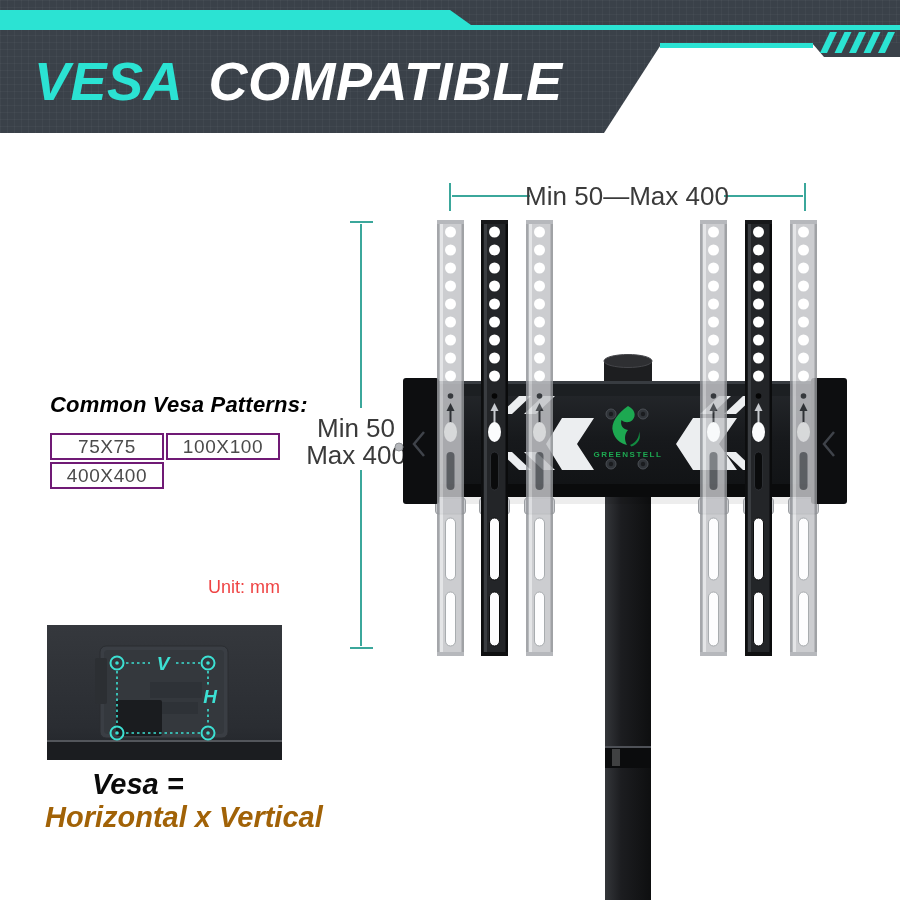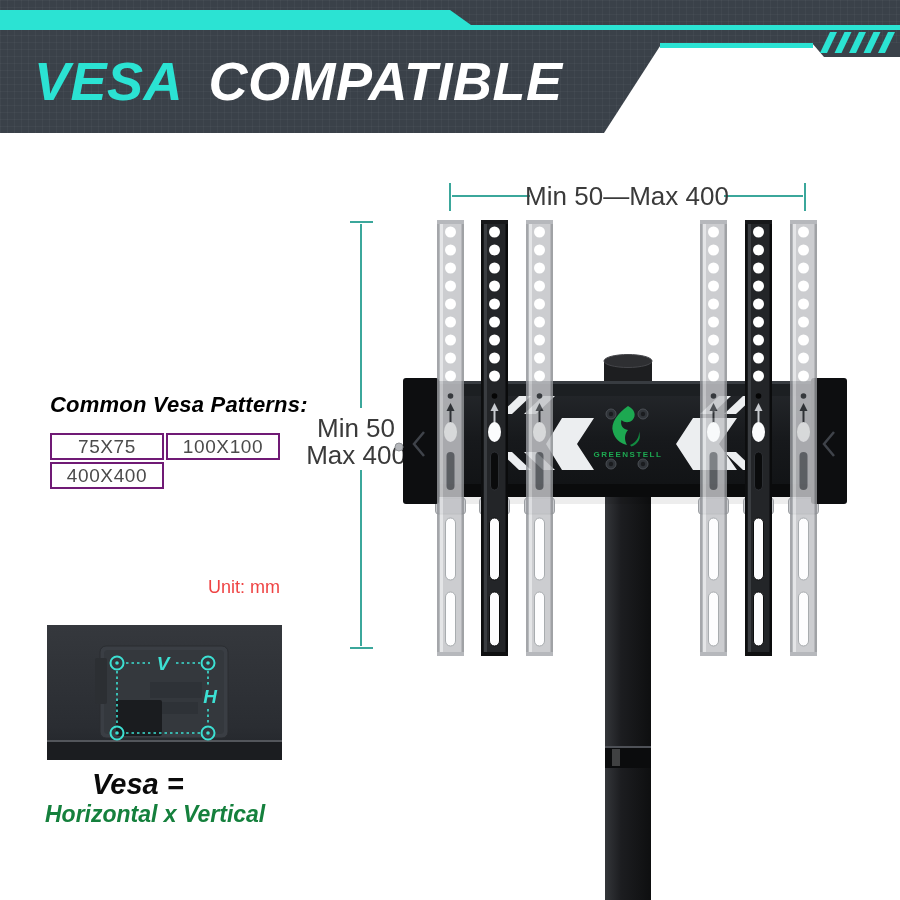--- a/index.html
+++ b/index.html
@@ -10,21 +10,21 @@
   .banner-title{font-family:"Liberation Sans",sans-serif;font-weight:bold;font-style:italic;}
   .patterns-title{left:50px;top:392px;width:300px;font-size:22px;font-weight:bold;
                   font-style:italic;color:#000000;letter-spacing:.2px;}
   .vtable{left:50px;top:433px;}
   .vrow{display:flex;gap:2px;margin-bottom:2px;}
   .vcell{box-sizing:border-box;width:114px;height:27px;border:2px solid #701a75;
          display:flex;align-items:center;justify-content:center;
          font-size:19px;color:#4b4b4b;letter-spacing:.6px;background:#fff;}
   .unit-label{left:50px;top:577px;width:230px;text-align:right;font-size:18px;color:#ef4444;}
   .footer-line1{left:45px;top:768px;font-size:29px;font-weight:bold;font-style:italic;color:#0b0b0b;margin-left:47px;}
-  .footer-line2{left:45px;top:801px;font-size:23px;font-weight:bold;font-style:italic;color:#15803d;}
+  .footer-line2{left:45px;top:801px;font-size:29px;font-weight:bold;font-style:italic;color:#a16207;}
   .footer-line3{left:45px;top:837px;font-size:18px;color:#1f1f1f;}
 </style>
 </head>
 <body>
 
 <div class="page">
 
   <svg class="abs" style="left:0;top:0;" width="900" height="900" viewBox="0 0 900 900">
     <defs>
       <linearGradient id="poleG" x1="0" y1="0" x2="1" y2="0">

